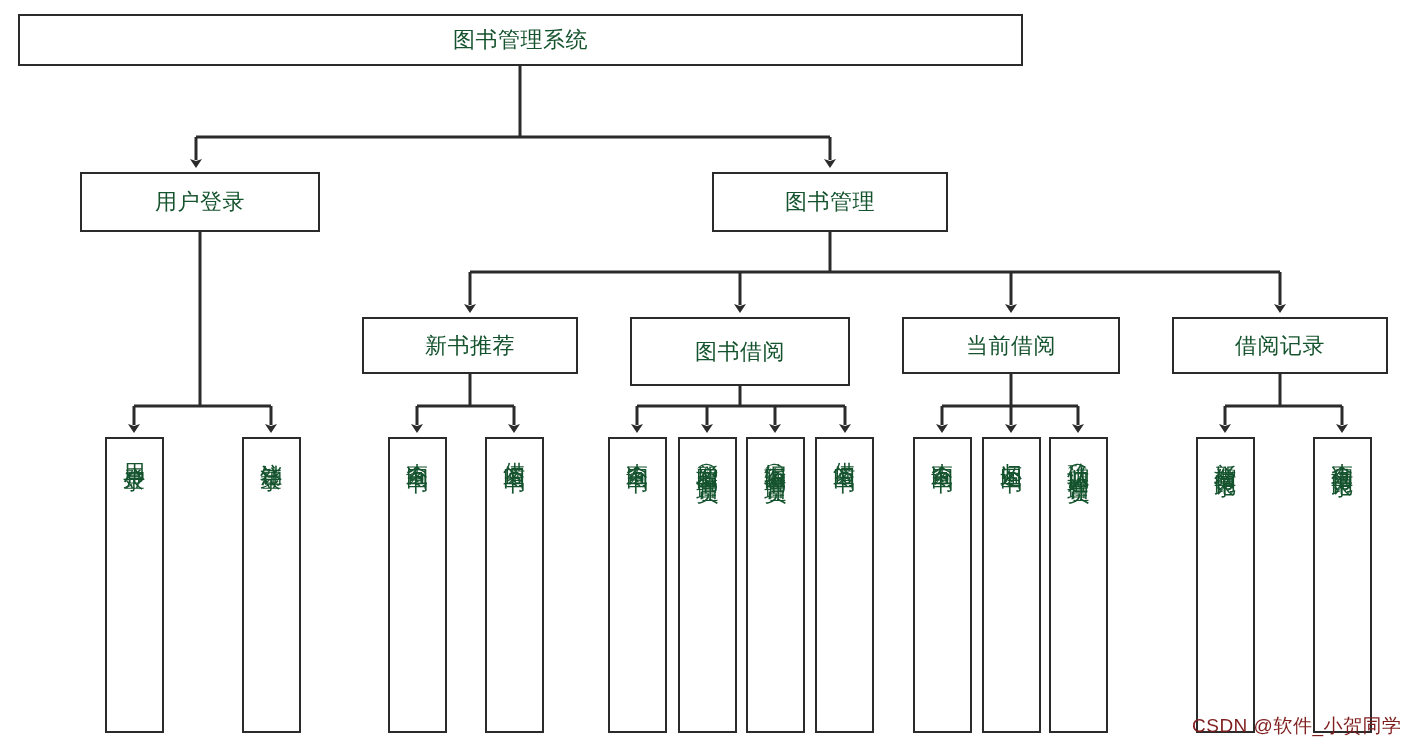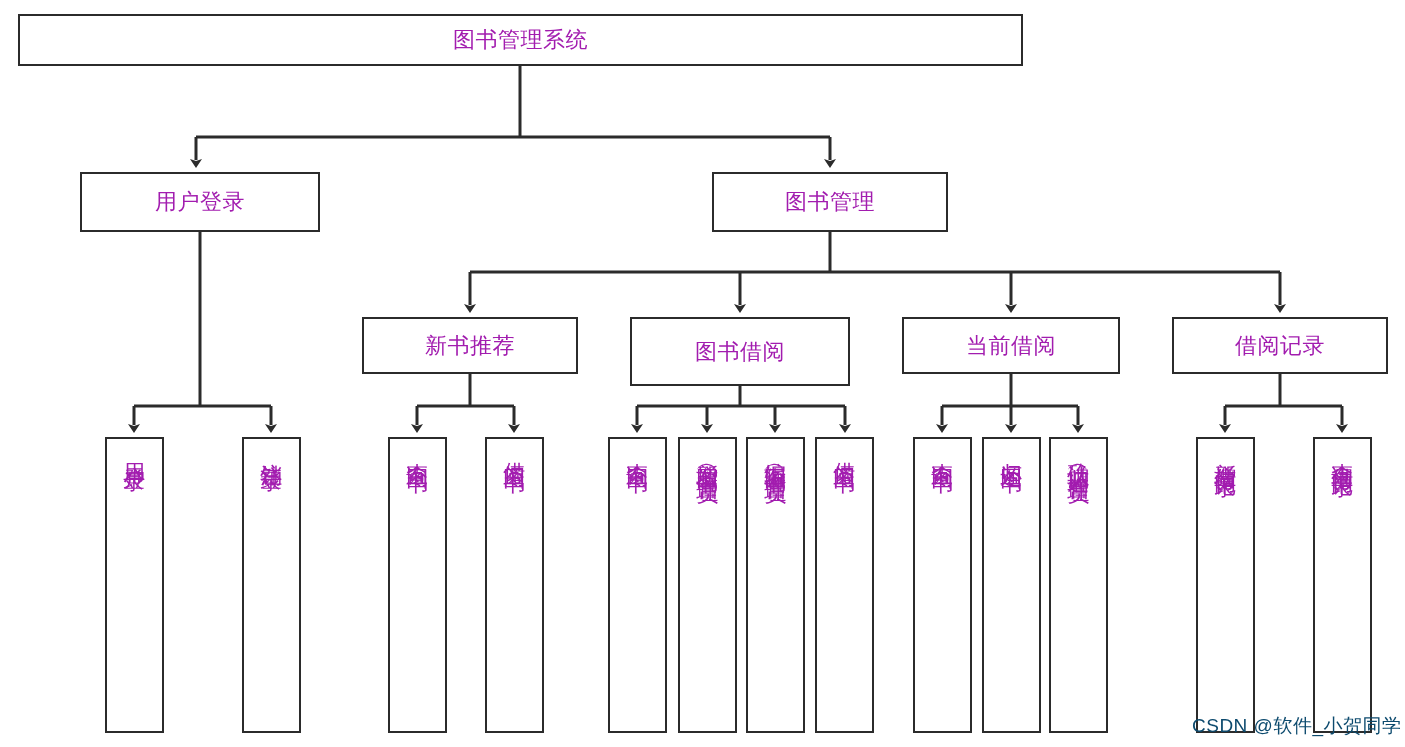--- a/index.html
+++ b/index.html
@@ -37,39 +37,39 @@
     align-items: center;
     justify-content: center;
     overflow: hidden;
   }
   .node-label {
     font-size: 22px;
     line-height: 1.15;
     letter-spacing: 0.5px;
     white-space: nowrap;
     text-align: center;
-    color: #a21caf;
+    color: #14532d;
   }
   .node.vertical {
     align-items: flex-start;
     justify-content: center;
     padding-top: 6px;
   }
   .node.vertical .node-label {
     writing-mode: vertical-rl;
     text-orientation: upright;
     -webkit-writing-mode: vertical-rl;
     font-size: 22px;
     letter-spacing: 3px;
     white-space: nowrap;
   }
   .watermark {
     position: absolute;
     font-size: 19px;
-    color: #0c4a6e;
+    color: #7f1d1d;
     white-space: nowrap;
     letter-spacing: 0.5px;
     font-family: "Liberation Sans", "DejaVu Sans", sans-serif;
   }
 </style>
 </head>
 <body>
 
 <div id="diagram-root">
 

